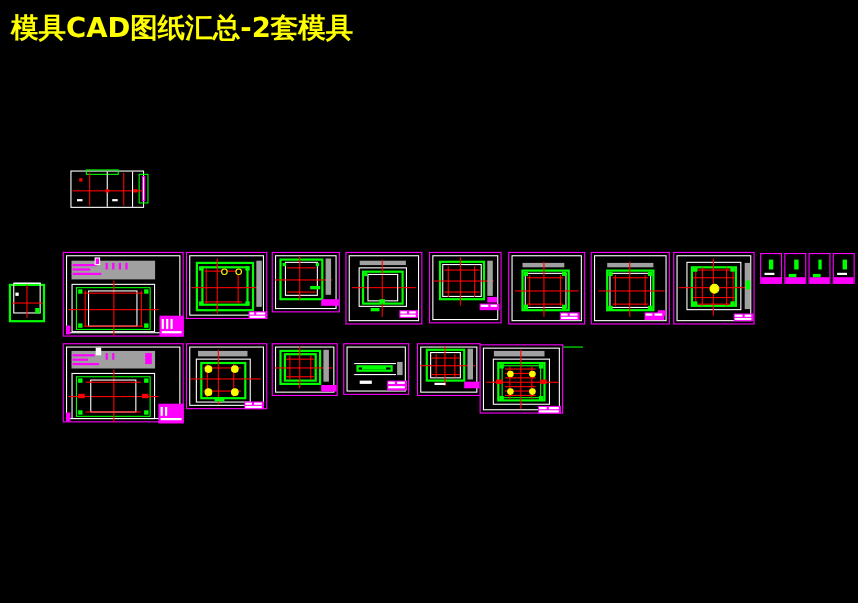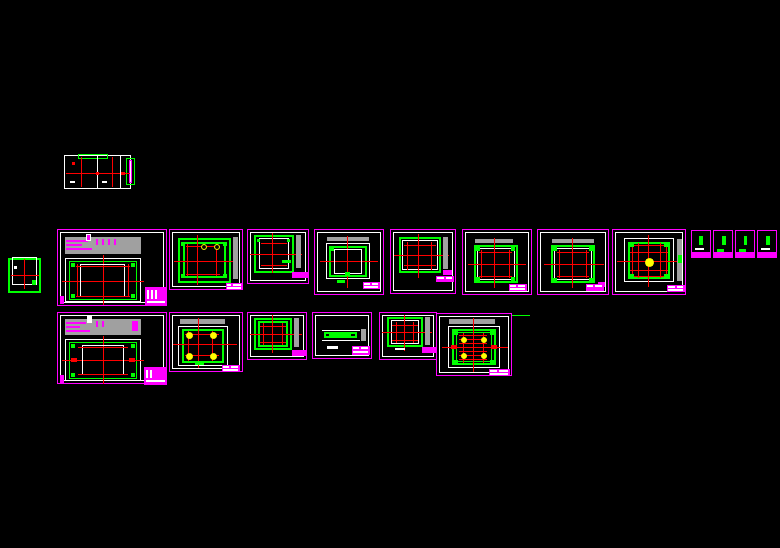--- a/index.html
+++ b/index.html
@@ -45,20 +45,21 @@
   .gdot{position:absolute;background:#00ff00;}
   .wdot{position:absolute;background:#ffffff;}
   .tblock{position:absolute;background:#ff00ff;}
   .tblock .tl{position:absolute;background:#ffffff;}
 </style>
 </head>
 <body>
 
 <div id="stage">
 
+  <div class="title">模具CAD图纸汇总-2套模具</div>
 
   <div class="sheet" style="left:64px;top:155px;width:71px;height:34px;">
     <div class="wbox" style="left:0;top:0;width:67px;height:34px;"></div>
     <div class="gbox" style="left:14px;top:-1px;width:30px;height:5px;"></div>
     <div class="gbox" style="left:62px;top:3px;width:9px;height:27px;"></div>
     <div class="mbox" style="left:65px;top:5px;width:3px;height:23px;"></div>
     <div class="rline-h" style="left:2px;top:18px;width:64px;"></div>
     <div class="rline-v" style="left:17px;top:2px;height:30px;"></div>
     <div class="rline-v" style="left:48px;top:2px;height:30px;"></div>
     <div class="wline-v" style="left:33px;top:1px;height:32px;"></div>

